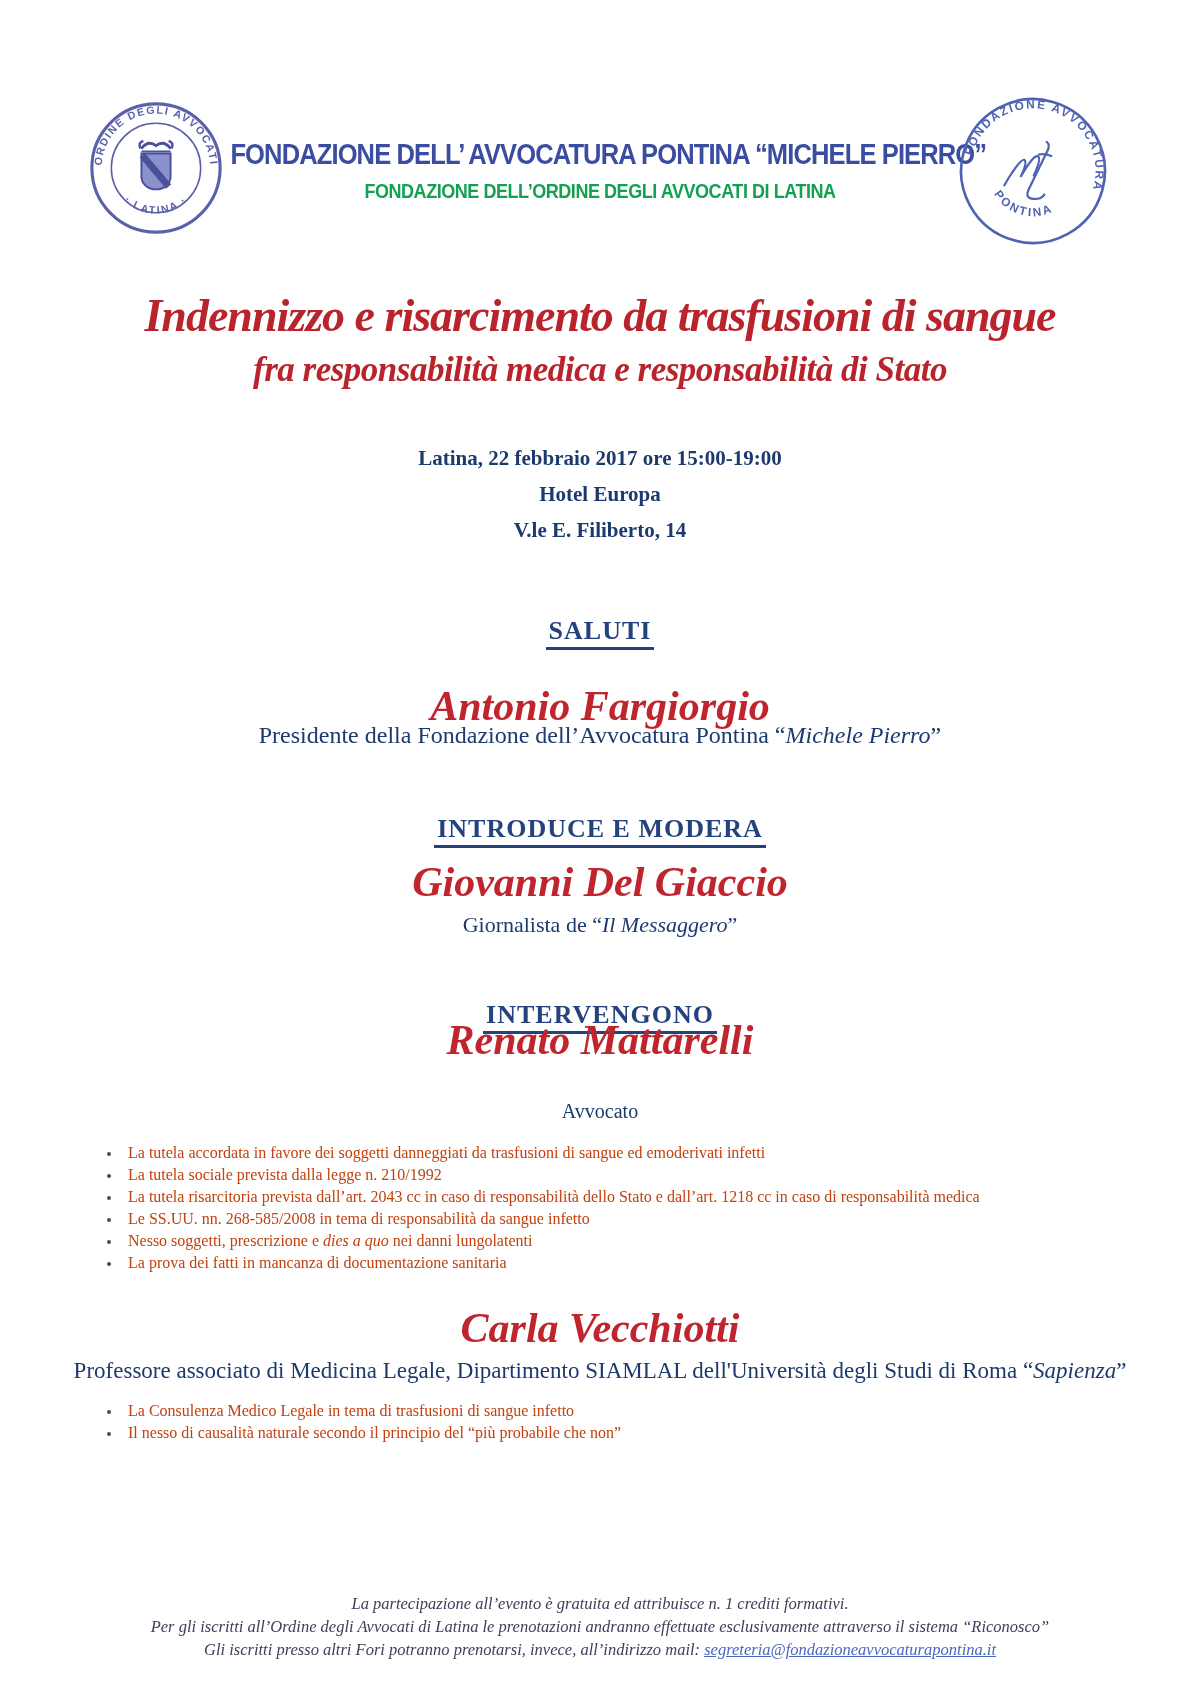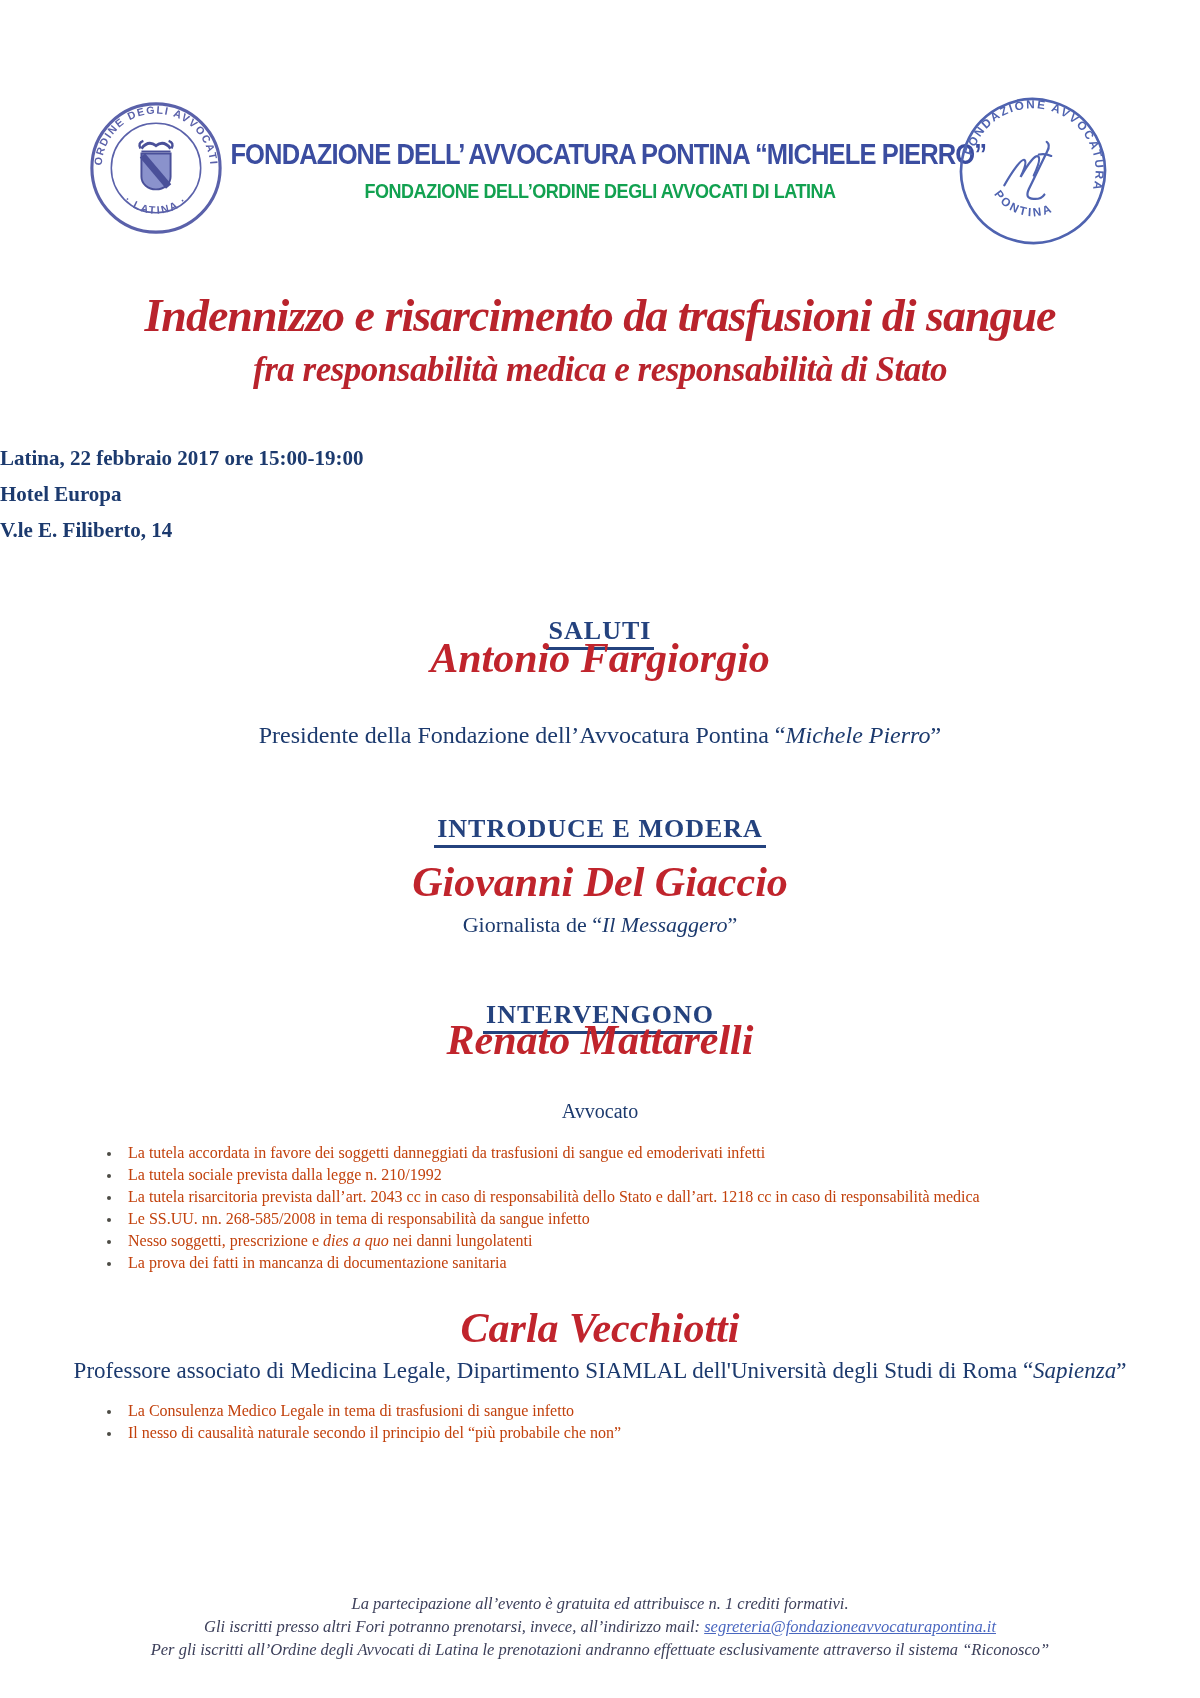--- a/index.html
+++ b/index.html
@@ -24,36 +24,36 @@
     margin-top:9px; white-space:nowrap;
   }
 
   
   .title { position:absolute; top:262px; left:0; right:0; text-align:center;
            color:#b9232c; font-style:italic; font-weight:700;margin-top:28px; }
   .title-line1 { font-size:46px; line-height:1.15; letter-spacing:-1px; }
   .title-line2 { font-size:35px; line-height:1.1; margin-top:8px; letter-spacing:-0.5px; }
 
   
-  .event { position:absolute; top:440px; left:0; right:0; text-align:left;
+  .event { position:absolute; top:440px; left:0; right:0; text-align:center;
            color:#1c3a6e; font-weight:700; font-size:21px; }
   .event > div { line-height:36px; }
 
   
   .sec-head { position:absolute; left:0; right:0; text-align:center;
               color:#24427e; font-weight:700; font-size:26px; letter-spacing:1px; }
   .sec-head .u { border-bottom:3px solid #24427e; padding:0 3px 2px 3px; }
   .head-saluti { top:616px; }
   .head-modera { top:814px; }
   .head-intervengono { top:1000px; }
 
   
   .speaker { position:absolute; left:0; right:0; text-align:center;
              color:#c0242c; font-weight:700; font-style:italic; font-size:42px; line-height:1.15; }
-  .name-fargiorgio { top:634px; }
+  .name-fargiorgio { top:682px; }
   .name-delgiaccio { top:858px; }
   .name-mattarelli { top:1016px; }
   .name-vecchiotti { top:1304px; }
 
   .role { position:absolute; left:0; right:0; text-align:center; color:#1c3a6e; }
   .role-fargiorgio { top:722px; font-size:24px; }
   .role-delgiaccio { top:912px; font-size:22px; }
   .role-mattarelli { top:1100px; font-size:20px; }
   .role-vecchiotti { top:1358px; font-size:23px; }
 
@@ -178,19 +178,19 @@
     <span>Professore associato di Medicina Legale, Dipartimento SIAMLAL dell'Università degli Studi di Roma “</span><em>Sapienza</em><span>”</span>
   </div>
 
   <ul class="topics topics-vecchiotti">
     <li><span>La Consulenza Medico Legale in tema di trasfusioni di sangue infetto</span><em></em><span></span></li>
     <li><span>Il nesso di causalità naturale secondo il principio del “più probabile che non”</span><em></em><span></span></li>
   </ul>
 
   <div class="footer">
     <div>La partecipazione all’evento è gratuita ed attribuisce n. 1 crediti formativi.</div>
+    <div>Per gli iscritti all’Ordine degli Avvocati di Latina le prenotazioni andranno effettuate esclusivamente attraverso il sistema “Riconosco”</div>
     <div>
       <span>Gli iscritti presso altri Fori potranno prenotarsi, invece, all’indirizzo mail: </span><a class="email" href="#">segreteria@fondazioneavvocaturapontina.it</a>
     </div>
-    <div>Per gli iscritti all’Ordine degli Avvocati di Latina le prenotazioni andranno effettuate esclusivamente attraverso il sistema “Riconosco”</div>
   </div>
 
 </div>
 
 </body></html>

